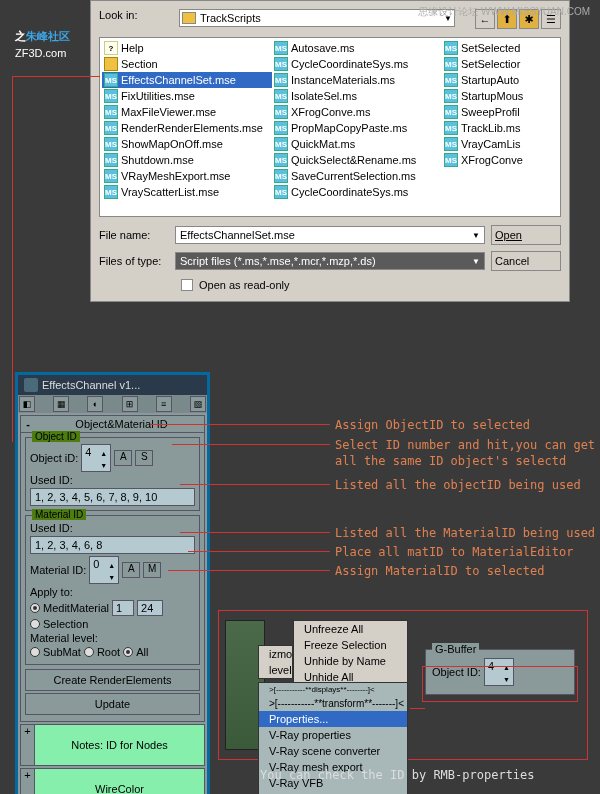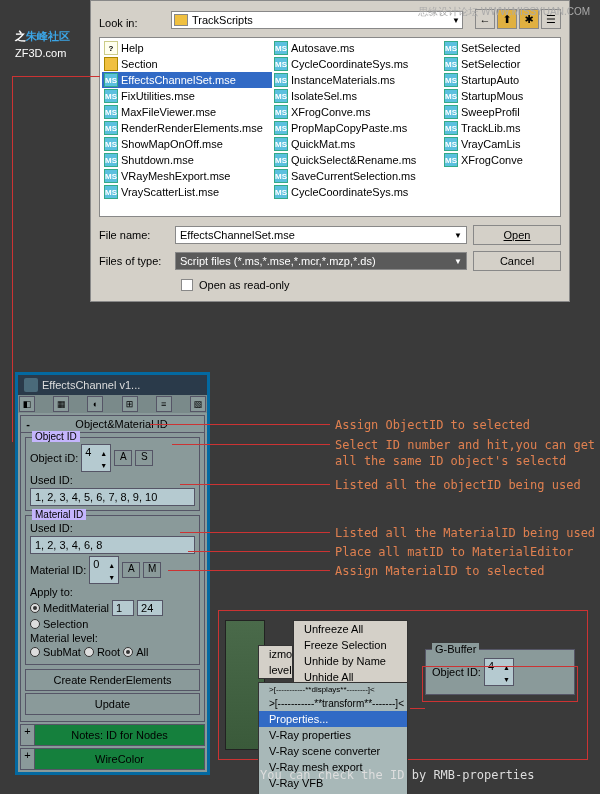--- a/index.html
+++ b/index.html
@@ -3,65 +3,65 @@
 <meta charset="utf-8">
 <style>
 *{box-sizing:border-box;margin:0;padding:0;font-family:Tahoma,Arial,sans-serif;font-size:11px}
 body{background:#3a3a3a;width:600px;height:794px;position:relative;overflow:hidden}
 .watermark{position:absolute;top:5px;right:10px;color:#aaa;font-size:10px;z-index:100}
 .logo{position:absolute;top:15px;left:15px;color:#fff;z-index:100}
 .logo-big{font-size:28px;font-weight:bold;color:#3ba5e6}
 .logo-text{font-size:11px;color:#fff}
 
 .file-dialog{position:absolute;top:0;left:90px;width:480px;background:#d4d0c8;border:1px solid #888;padding:4px}
-.fd-top{display:flex;align-items:flex-end;padding:4px;gap:12px}
+.fd-top{display:flex;align-items:flex-start;padding:4px;gap:20px}
 .fd-label{width:60px}
 .fd-combo{flex:1;background:#fff;border:1px solid #888;padding:2px;display:flex;align-items:center}
 .folder-ico{width:14px;height:12px;background:#f0c040;border:1px solid #888;margin-right:4px}
 .fd-icons{display:flex;gap:2px}
 .fd-iconbtn{width:20px;height:20px;border:1px solid #888;background:#d4d0c8;display:flex;align-items:center;justify-content:center}
 .file-list{background:#fff;border:1px solid #888;margin:4px;height:180px;display:flex;flex-wrap:wrap;flex-direction:column;align-content:flex-start;padding:2px;overflow:hidden}
 .file-item{display:flex;align-items:center;padding:1px 2px;width:170px;white-space:nowrap}
 .file-item.sel{background:#316ac5;color:#fff}
 .file-ico{width:14px;height:14px;margin-right:3px;display:inline-flex;align-items:center;justify-content:center;font-size:8px;font-weight:bold}
 .ico-help{background:#ffe;border:1px solid #cc8}
 .ico-sec{background:#f0c040;border:1px solid #a80}
 .ico-ms{background:#5bc0de;color:#fff;border:1px solid #3a8}
 .fd-bottom{padding:4px}
 .fd-row{display:flex;align-items:center;gap:6px;margin-bottom:6px}
 .fd-row .lbl{width:70px}
 .fd-input{flex:1;background:#fff;border:1px solid #888;padding:2px 4px;display:flex;justify-content:space-between;align-items:center}
 .fd-input.dark{background:#5a5a5a;color:#fff}
-.fd-btn{width:88px;border:1px solid #888;background:#d4d0c8;padding:3px;text-align:center}
+.fd-btn{width:70px;border:1px solid #888;background:#d4d0c8;padding:3px;text-align:left}
 .fd-check{display:flex;align-items:center;gap:6px;margin-left:80px;padding:2px}
 .chk{width:12px;height:12px;border:1px solid #888;background:#fff}
 
 .panel{position:absolute;top:372px;left:15px;width:195px;background:#8a9a9a;border:3px solid #0369a1}
 .panel-title{background:#2a3a4a;color:#ddd;padding:3px 6px;display:flex;align-items:center;gap:4px}
 .panel-title-ico{width:14px;height:14px;background:#4a6a7a;border-radius:2px}
 .panel-tabs{display:flex;justify-content:space-between;padding:1px;background:#7a8a8a}
 .tabbtn{width:16px;height:16px;background:#8a9a9a;border:1px solid #556;display:flex;align-items:center;justify-content:center;font-size:9px}
 .rollup{margin:2px}
 .ru-header{background:#8a9a9a;border:1px solid #556;padding:2px;display:flex;align-items:center}
 .ru-minus{width:10px;text-align:center;font-weight:bold;margin-right:8px}
 .ru-title{flex:1;text-align:center}
 .ru-body{border:1px solid #556;border-top:none;padding:4px;background:#8a9a9a}
 .group{border:1px solid #556;padding:4px;margin-bottom:4px;position:relative}
-.group-lbl{position:absolute;top:-7px;left:6px;background:#c4b5fd;padding:0 3px;font-size:10px}
+.group-lbl{position:absolute;top:-7px;left:6px;background:#4d7c0f;padding:0 3px;font-size:10px}
 .row{display:flex;align-items:center;gap:3px;margin:2px 0}
 .spin{background:#b5cad0;border:1px solid #556;padding:1px 3px;width:30px;display:inline-flex;justify-content:space-between}
 .spin-arr{font-size:7px;line-height:5px}
 .sbtn{width:18px;height:16px;background:#8a9a9a;border:1px solid #556;text-align:center;font-size:10px}
 .idlist{background:#b5cad0;border:1px solid #556;padding:2px 4px;width:100%}
 .radio{width:10px;height:10px;border:1px solid #333;border-radius:50%;background:#ddd;display:inline-flex;align-items:center;justify-content:center}
 .radio.on::after{content:"";width:4px;height:4px;background:#333;border-radius:50%}
 .bigbtn{width:100%;border:1px solid #556;background:#8a9a9a;padding:4px;text-align:center;margin:2px 0}
 .notes-row{display:flex;border:1px solid #556;margin:2px}
 .notes-row .p{width:14px;text-align:center;background:#8a9a9a;border-right:1px solid #556}
-.notes-row .t{flex:1;text-align:center;padding:4px;background:#15803d}
+.notes-row .t{flex:1;text-align:center;padding:14px;background:#86efac}
 
 .annot{position:absolute;color:#e08050;font-family:monospace;font-size:12px}
 .red-line{position:absolute;background:#c33;height:1px}
 .red-line-v{position:absolute;background:#c33;width:1px}
 
 .ctx{position:absolute;background:#d4d0c8;border:1px solid #333;font-size:10px}
 .ctx-item{padding:2px 10px;white-space:nowrap}
 .ctx-item.hl{background:#316ac5;color:#fff}
 .thumb{position:absolute;left:225px;top:620px;width:40px;height:130px;background:linear-gradient(#4a6a4a,#3a5a3a);border:1px solid #222}
 .red-box{position:absolute;border:1px solid #c33}

